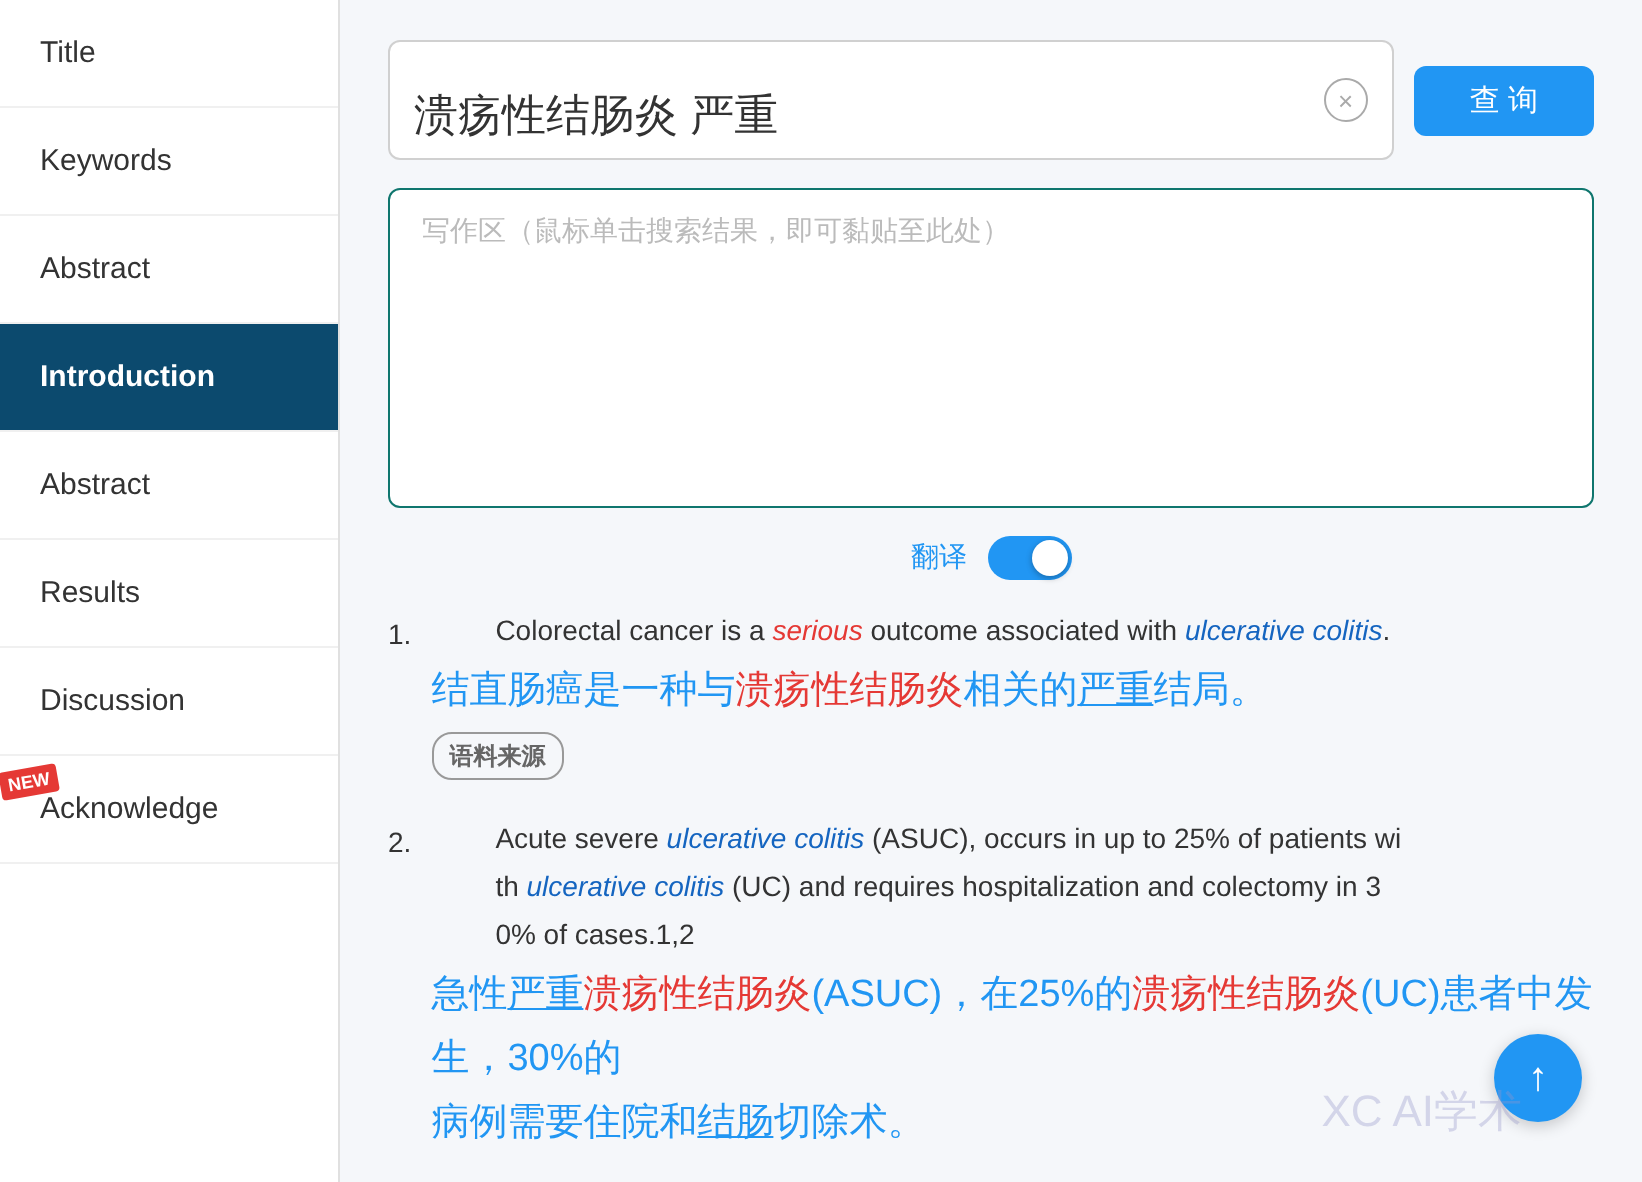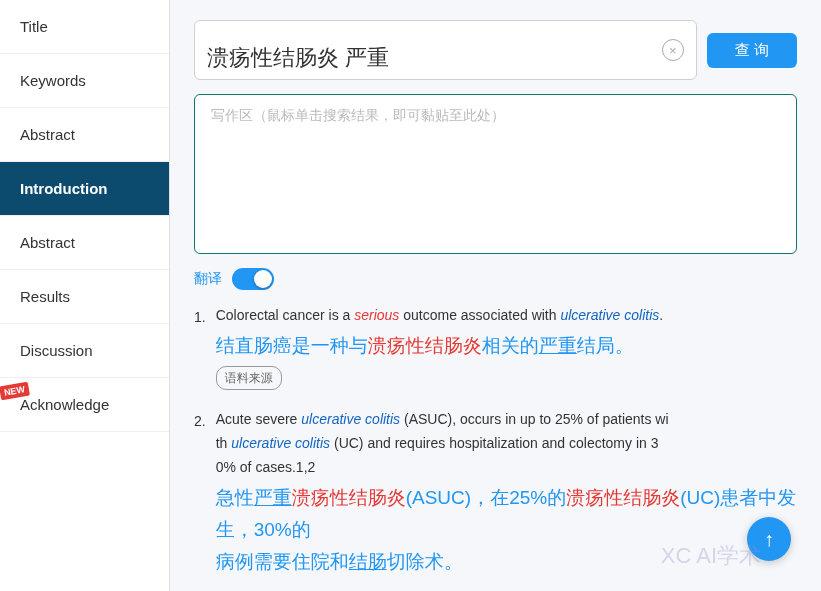--- a/index.html
+++ b/index.html
@@ -110,20 +110,21 @@
       font-size: 14px;
     }
 
     
     .translate-row {
       display: flex;
       align-items: center;
       gap: 10px;
       font-size: 14px;
       color: #2196f3;
+      justify-content: center;
     }
     .toggle-switch {
       width: 42px;
       height: 22px;
       background: #2196f3;
       border-radius: 11px;
       position: relative;
       cursor: pointer;
       display: inline-flex;
       align-items: center;
@@ -151,32 +152,33 @@
       display: flex;
       gap: 10px;
     }
     .result-number {
       font-size: 14px;
       color: #333;
       flex-shrink: 0;
       padding-top: 2px;
     }
     .result-content { flex: 1; }
-    .en-text { color: #333; font-size: 14px; }
+    .en-text { color: #333; font-size: 14px; margin-left: 32px; }
     .cn-text { color: #2196f3; font-size: 19px; margin-top: 2px; }
     .italic-red { font-style: italic; color: #e53935; }
     .italic-blue { font-style: italic; color: #1565c0; }
     .source-tag {
       display: inline-block;
       border: 1px solid #999;
       border-radius: 10px;
       padding: 1px 8px;
       font-size: 12px;
       color: #666;
       margin-top: 4px;
+      font-weight: bold;
     }
 
     
     .scroll-up-btn {
       position: fixed;
       bottom: 30px;
       right: 30px;
       width: 44px;
       height: 44px;
       background: #2196f3;

